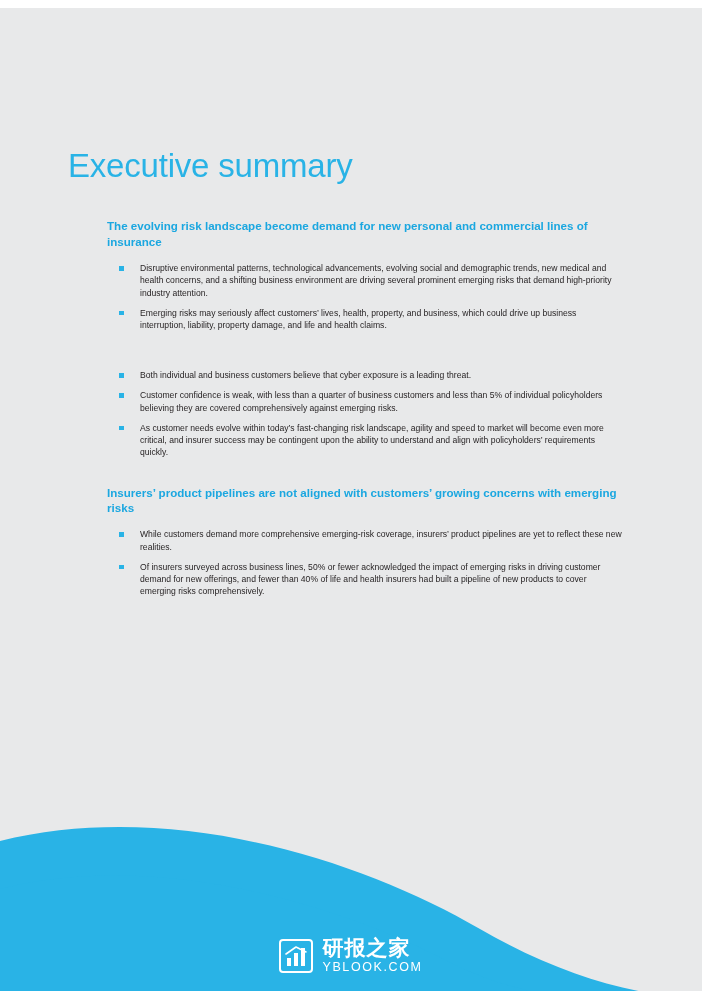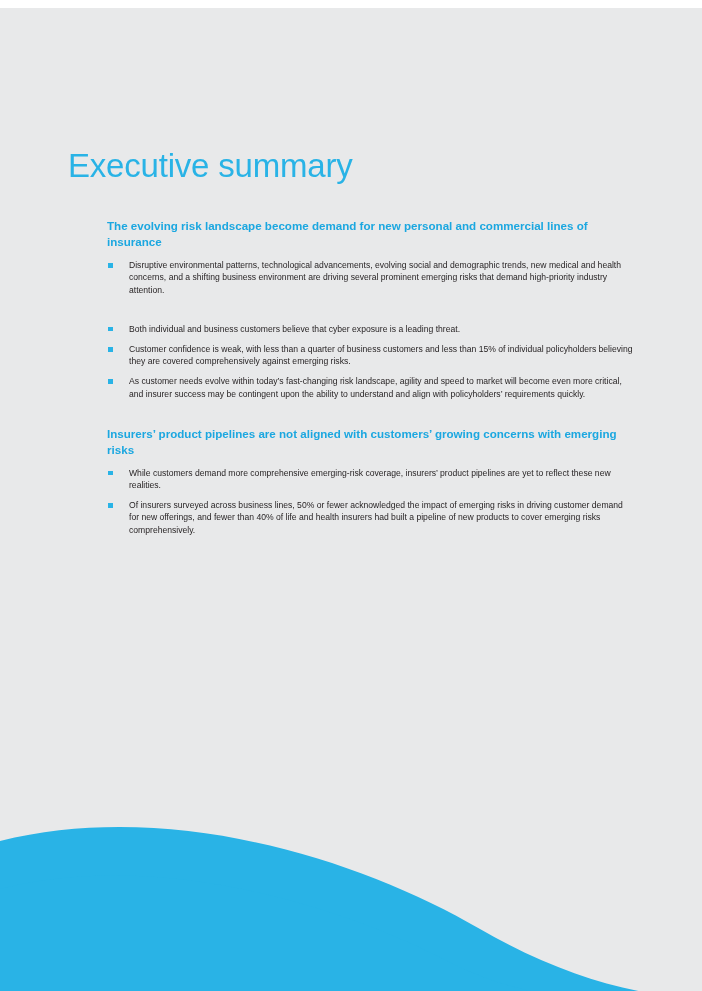--- a/index.html
+++ b/index.html
@@ -62,21 +62,21 @@
   h2.sec-head {
     font-size: 11.6px;
     font-weight: bold;
     color: #1ba7e0;
     margin: 0 0 9px 0;
     line-height: 1.38;
     padding-left: 39px;
   }
   ul.bullets {
     list-style: none;
-    margin: 1px;
+    margin: 12px;
     padding: 0 0 0 39px;
   }
   ul.bullets li {
     position: relative;
     font-size: 8.6px;
     line-height: 1.42;
     color: #231f20;
     margin-bottom: 8px;
     padding-left: 21px;
   }
@@ -136,29 +136,30 @@
 <div class="page">
   <div class="page-inner">
 
     <div class="content">
       <h1 class="title">Executive summary</h1>
 
       <div class="section">
         <h2 class="sec-head">The evolving risk landscape become demand for new personal and commercial lines of insurance</h2>
         <ul class="bullets">
           <li>Disruptive environmental patterns, technological advancements, evolving social and demographic trends, new medical and health concerns, and a shifting business environment are driving several prominent emerging risks that demand high-priority industry attention.</li>
+          <li>Emerging risks may seriously affect customers’ lives, health, property, and business, which could drive up business interruption, liability, property damage, and life and health claims.</li>
         </ul>
       </div>
 
       <div class="sec-gap"></div>
 
       <div class="section">
         <ul class="bullets">
           <li>Both individual and business customers believe that cyber exposure is a leading threat.</li>
-          <li>Customer confidence is weak, with less than a quarter of business customers and less than 15% of individual policyholders believing they are covered comprehensively against emerging risks.</li>
+          <li>Customer confidence is weak, with less than a quarter of business customers and less than 5% of individual policyholders believing they are covered comprehensively against emerging risks.</li>
           <li>As customer needs evolve within today’s fast-changing risk landscape, agility and speed to market will become even more critical, and insurer success may be contingent upon the ability to understand and align with policyholders’ requirements quickly.</li>
         </ul>
       </div>
 
       <div class="sec-gap"></div>
 
       <div class="section">
         <h2 class="sec-head">Insurers’ product pipelines are not aligned with customers’ growing concerns with emerging risks</h2>
         <ul class="bullets">
           <li>While customers demand more comprehensive emerging-risk coverage, insurers’ product pipelines are yet to reflect these new realities.</li>
@@ -167,15 +168,32 @@
       </div>
     </div>
 
     <div class="wave-wrap">
       <svg width="702" height="260" viewBox="0 0 702 260" xmlns="http://www.w3.org/2000/svg">
         <path d="M0 102 C 170 60, 360 120, 480 190 C 560 236, 630 256, 702 260 L702 260 L0 260 Z" fill="#29b3e6"></path>
         <path d="M0 150 C 150 112, 330 160, 455 226 C 510 252, 560 260, 610 260 L0 260 Z" fill="#29b3e6"></path>
       </svg>
     </div>
 
+    <div class="watermark">
+      <span class="wm-inner">
+        <span class="wm-logo">
+          <svg width="34" height="34" viewBox="0 0 34 34" xmlns="http://www.w3.org/2000/svg">
+            <rect x="1" y="1" width="32" height="32" rx="3" fill="none" stroke="#ffffff" stroke-width="2"></rect>
+            <rect x="8" y="19" width="4" height="8" fill="#ffffff"></rect>
+            <rect x="15" y="14" width="4" height="13" fill="#ffffff"></rect>
+            <rect x="22" y="9" width="4" height="18" fill="#ffffff"></rect>
+            <path d="M7 15 L17 8 L27 13" fill="none" stroke="#ffffff" stroke-width="1.6" stroke-linecap="round" stroke-linejoin="round"></path>
+          </svg>
+        </span>
+        <span class="wm-text">
+          <span class="wm-cn">研报之家</span>
+          <span class="wm-en">YBLOOK.COM</span>
+        </span>
+      </span>
+    </div>
 
   </div>
 </div>
 
 </body></html>

